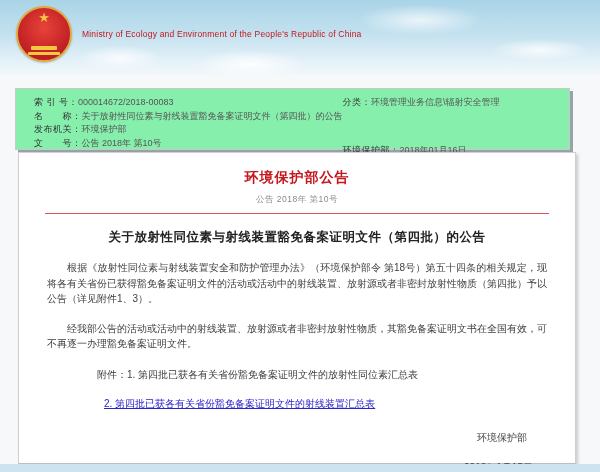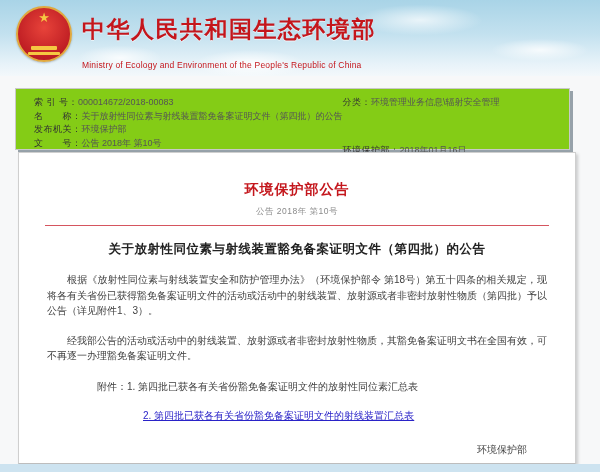--- a/index.html
+++ b/index.html
@@ -31,63 +31,62 @@
   .brand-text{margin-left:10px;padding-top:8px;}
   .brand-cn{
     font-size:23px;font-weight:bold;color:var(--accent-red,#c4161c);
     letter-spacing:1.5px;font-family:"Liberation Serif","DejaVu Serif",serif;
     text-shadow:0 1px 0 rgba(255,255,255,.6);
   }
   .brand-en{font-size:8.5px;color:var(--accent-red,#c4161c);margin-top:15px;letter-spacing:.2px;}
   
   .meta-box{
     position:absolute;left:15px;top:88px;width:555px;height:62px;box-sizing:border-box;
-    background:#84cc16;border:1px solid #c9c9c9;
+    background:#86efac;border:1px solid #c9c9c9;
     box-shadow:3px 3px 0 #97a2aa;
     display:flex;padding:7px 14px 0 18px;font-size:9px;color:#444;
   }
   .meta-col{display:flex;flex-direction:column;}
   .meta-col.left{flex:0 0 56%;}
   .meta-col.right{flex:1;gap:34px;}
   .meta-row{line-height:13.5px;white-space:nowrap;}
   .meta-row .lbl{color:#333;letter-spacing:.5px;}
   .meta-row .val{color:#555;}
   .meta-row.pushed{}
   
   .doc-box{
     position:absolute;left:18px;top:152px;width:558px;height:312px;box-sizing:border-box;
     background:#fff;border:1px solid #cfcfcf;border-bottom-color:#bdbdbd;
     box-shadow:2px 2px 3px rgba(0,0,0,.18);
-    padding:26px 12px 0 12px;font-size:10px;color:#404040;
+    padding:14px 12px 0 12px;font-size:10px;color:#404040;
   }
   .org-title{margin:2px 0 0;text-align:center;font-size:14px;font-weight:bold;color:var(--accent-red,#c4161c);letter-spacing:1px;}
   .doc-no{text-align:center;font-size:8.5px;color:#8a8a8a;margin-top:7px;letter-spacing:.5px;}
   .red-line{border:none;border-top:1px solid var(--line-red,#d5555f);margin:7px 14px 0;}
   .doc-title{margin:15px 20px 0;text-align:center;font-size:12.5px;font-weight:bold;color:#222;letter-spacing:.5px;}
   .para{margin:14px 16px 0;line-height:15.5px;text-indent:2em;text-align:justify;}
   .attach-line{margin:15px 0 0 66px;line-height:15px;}
-  .attach-line2{margin:14px 0 0 112px;line-height:15px;text-decoration:underline;}
+  .attach-line2{margin:14px 0 0 73px;line-height:15px;text-decoration:underline;}
   .attach-line2 a{color:var(--link-blue,#2a23c8);text-decoration:underline;cursor:pointer;}
   .sig{margin:20px 36px 0 0;text-align:right;}
   .sig-date{margin:16px 30px 0 0;text-align:right;}
   
   .bottom-strip{position:absolute;left:0;top:464px;width:600px;height:8px;background:#cde3f0;}
 </style>
 </head>
 <body>
 
 <header class="site-header">
   <div class="brand">
     <div class="emblem">
       <span class="star">★</span>
       <span class="gate"></span>
       <span class="gate2"></span>
     </div>
     <div class="brand-text">
-      <div class="brand-cn">中华人民共和国生态环境部</div>
       <div class="brand-en">Ministry of Ecology and Environment of the People's Republic of China</div>
     </div>
   </div>
 </header>
 
 <section class="meta-box">
   <div class="meta-col left">
     <div class="meta-row">
       <span class="lbl">索 引 号：</span><span class="val">000014672/2018-00083</span>
     </div>

